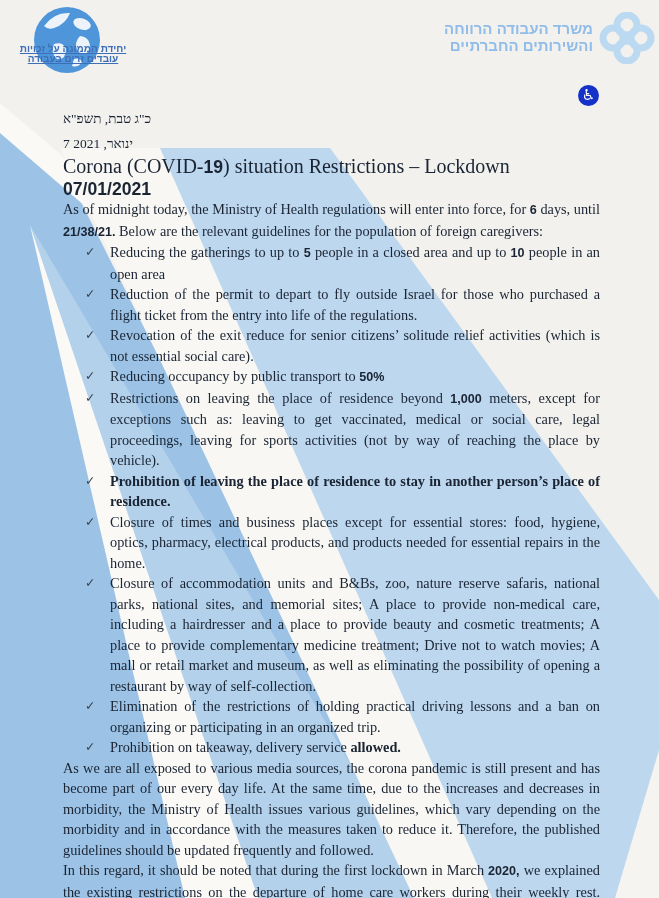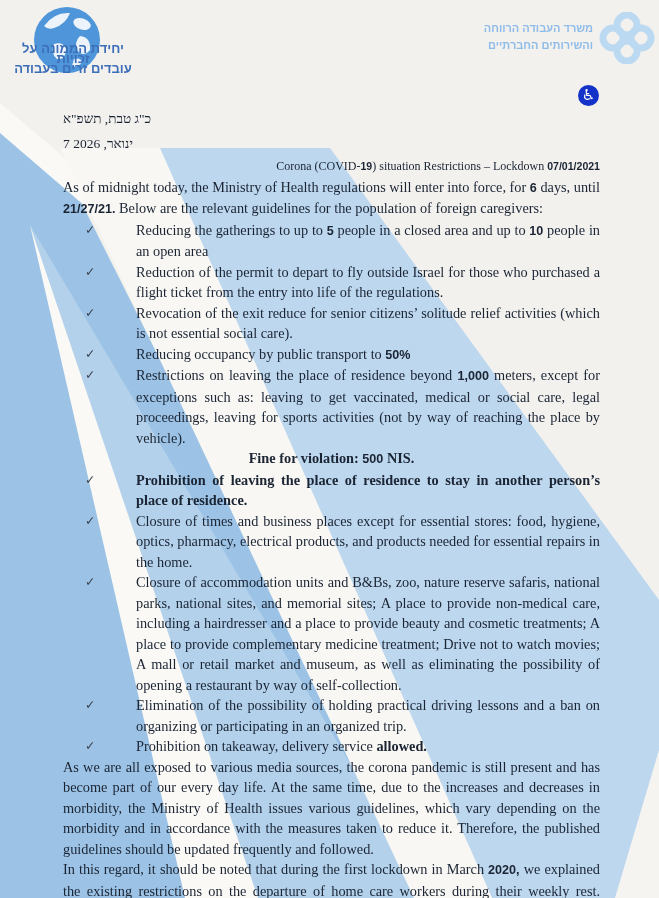--- a/index.html
+++ b/index.html
@@ -9,46 +9,46 @@
     font-family:"Liberation Serif",serif;color:#1A2433;
   }
   .bg{position:absolute;left:0;top:0;width:659px;height:898px;}
 
   
   .hdr{position:absolute;left:0;top:0;width:659px;height:110px;}
   .logo-left{position:absolute;left:28px;top:4px;width:130px;height:90px;}
   .logo-caption{
     position:absolute;left:-20px;top:40px;width:130px;direction:rtl;
     font-family:"Liberation Sans",sans-serif;font-weight:bold;
-    font-size:13px;line-height:10px;color:#3D6FB8;text-align:center;
+    font-size:10px;line-height:10px;color:#3D6FB8;text-align:center;text-decoration:underline;
   }
   .logo-right{position:absolute;right:4px;top:12px;display:flex;align-items:flex-start;}
   .ministry-text{
     direction:rtl;text-align:right;margin-top:8px;margin-left:0;margin-right:6px;
     font-family:"Liberation Sans",sans-serif;font-weight:bold;
-    font-size:11px;line-height:17px;color:#8FBCE9;
+    font-size:15px;line-height:17px;color:#8FBCE9;
   }
   .flower{margin-right:0;}
   .a11y{
     position:absolute;left:578px;top:85px;width:21px;height:21px;border-radius:50%;
     background:#1532C8;color:#fff;display:flex;align-items:center;justify-content:center;
     font-size:15px;line-height:21px;cursor:pointer;
     font-family:"DejaVu Sans",sans-serif;
   }
 
   
   .doc{position:absolute;left:63px;top:106px;width:537px;font-size:14.3px;line-height:20.5px;}
   .doc p{margin:0;}
   .heb{font-size:13.5px;line-height:25px;text-align:left;}
-  .title{text-align:right;font-weight:normal;font-size:12px;line-height:20.5px;margin:0;}
+  .title{text-align:left;font-weight:normal;font-size:20px;line-height:20.5px;margin:0;}
   .just{text-align:justify;}
   .bullet{display:flex;}
   .check{flex:none;width:25px;margin-left:22px;color:#39404D;font-size:12.5px;
          font-family:"DejaVu Sans",sans-serif;}
-  .bullet .t{flex:1;text-align:justify;margin-left:26px;}
+  .bullet .t{flex:1;text-align:justify;}
   .bold{font-weight:bold;}
   .fine{text-align:center;font-weight:bold;}
   .num{font-family:"Liberation Sans",sans-serif;font-weight:bold;font-size:0.88em;}
 </style>
 </head>
 <body>
 
 <div class="page">
 
   <svg class="bg" viewBox="0 0 659 898" aria-hidden="true">
@@ -92,25 +92,25 @@
       </svg>
     </div>
 
     <div class="a11y">
       <span>♿</span>
     </div>
   </div>
 
   <div class="doc">
     <p class="heb">כ"ג טבת, תשפ"א</p>
-    <p class="heb">ינואר, 2026 7</p>
+    <p class="heb">ינואר, 2021 7</p>
 
     <p class="title wrapnum">Corona (COVID-<span class="num">19</span>) situation Restrictions – Lockdown <span class="num">07/01/2021</span></p>
 
-    <p class="just wrapnum">As of midnight today, the Ministry of Health regulations will enter into force, for <span class="num">6</span> days, until <span class="num">21/27/21.</span> Below are the relevant guidelines for the population of foreign caregivers:</p>
+    <p class="just wrapnum">As of midnight today, the Ministry of Health regulations will enter into force, for <span class="num">6</span> days, until <span class="num">21/38/21.</span> Below are the relevant guidelines for the population of foreign caregivers:</p>
 
     <div class="bullet">
       <span class="check">✓</span>
       <span class="t wrapnum">Reducing the gatherings to up to <span class="num">5</span> people in a closed area and up to <span class="num">10</span> people in an open area</span>
     </div>
     <div class="bullet">
       <span class="check">✓</span>
       <span class="t wrapnum">Reduction of the permit to depart to fly outside Israel for those who purchased a flight ticket from the entry into life of the regulations.</span>
     </div>
     <div class="bullet">
@@ -119,37 +119,36 @@
     </div>
     <div class="bullet">
       <span class="check">✓</span>
       <span class="t wrapnum">Reducing occupancy by public transport to <span class="num">50%</span></span>
     </div>
     <div class="bullet">
       <span class="check">✓</span>
       <span class="t wrapnum">Restrictions on leaving the place of residence beyond <span class="num">1,000</span> meters, except for exceptions such as: leaving to get vaccinated, medical or social care, legal proceedings, leaving for sports activities (not by way of reaching the place by vehicle).</span>
     </div>
 
-    <p class="fine wrapnum">Fine for violation: <span class="num">500</span> NIS.</p>
 
     <div class="bullet">
       <span class="check bold">✓</span>
       <span class="t bold wrapnum">Prohibition of leaving the place of residence to stay in another person’s place of residence.</span>
     </div>
     <div class="bullet">
       <span class="check">✓</span>
       <span class="t wrapnum">Closure of times and business places except for essential stores: food, hygiene, optics, pharmacy, electrical products, and products needed for essential repairs in the home.</span>
     </div>
     <div class="bullet">
       <span class="check">✓</span>
       <span class="t wrapnum">Closure of accommodation units and B&amp;Bs, zoo, nature reserve safaris, national parks, national sites, and memorial sites; A place to provide non-medical care, including a hairdresser and a place to provide beauty and cosmetic treatments; A place to provide complementary medicine treatment; Drive not to watch movies; A mall or retail market and museum, as well as eliminating the possibility of opening a restaurant by way of self-collection.</span>
     </div>
     <div class="bullet">
       <span class="check">✓</span>
-      <span class="t wrapnum">Elimination of the possibility of holding practical driving lessons and a ban on organizing or participating in an organized trip.</span>
+      <span class="t wrapnum">Elimination of the restrictions of holding practical driving lessons and a ban on organizing or participating in an organized trip.</span>
     </div>
     <div class="bullet">
       <span class="check">✓</span>
       <span class="t"><span class="wrapnum">Prohibition on takeaway, delivery service </span><span class="bold wrapnum">allowed.</span></span>
     </div>
 
     <p class="just wrapnum">As we are all exposed to various media sources, the corona pandemic is still present and has become part of our every day life. At the same time, due to the increases and decreases in morbidity, the Ministry of Health issues various guidelines, which vary depending on the morbidity and in accordance with the measures taken to reduce it. Therefore, the published guidelines should be updated frequently and followed.</p>
     <p class="just wrapnum">In this regard, it should be noted that during the first lockdown in March <span class="num">2020,</span> we explained the existing restrictions on the departure of home care workers during their weekly rest. These restrictions have changed several times. Therefore, the Ministry of Health guidelines that we published on  are not valid, and the guidelines that are in force are the ones listed above.</p>
 
   </div>

